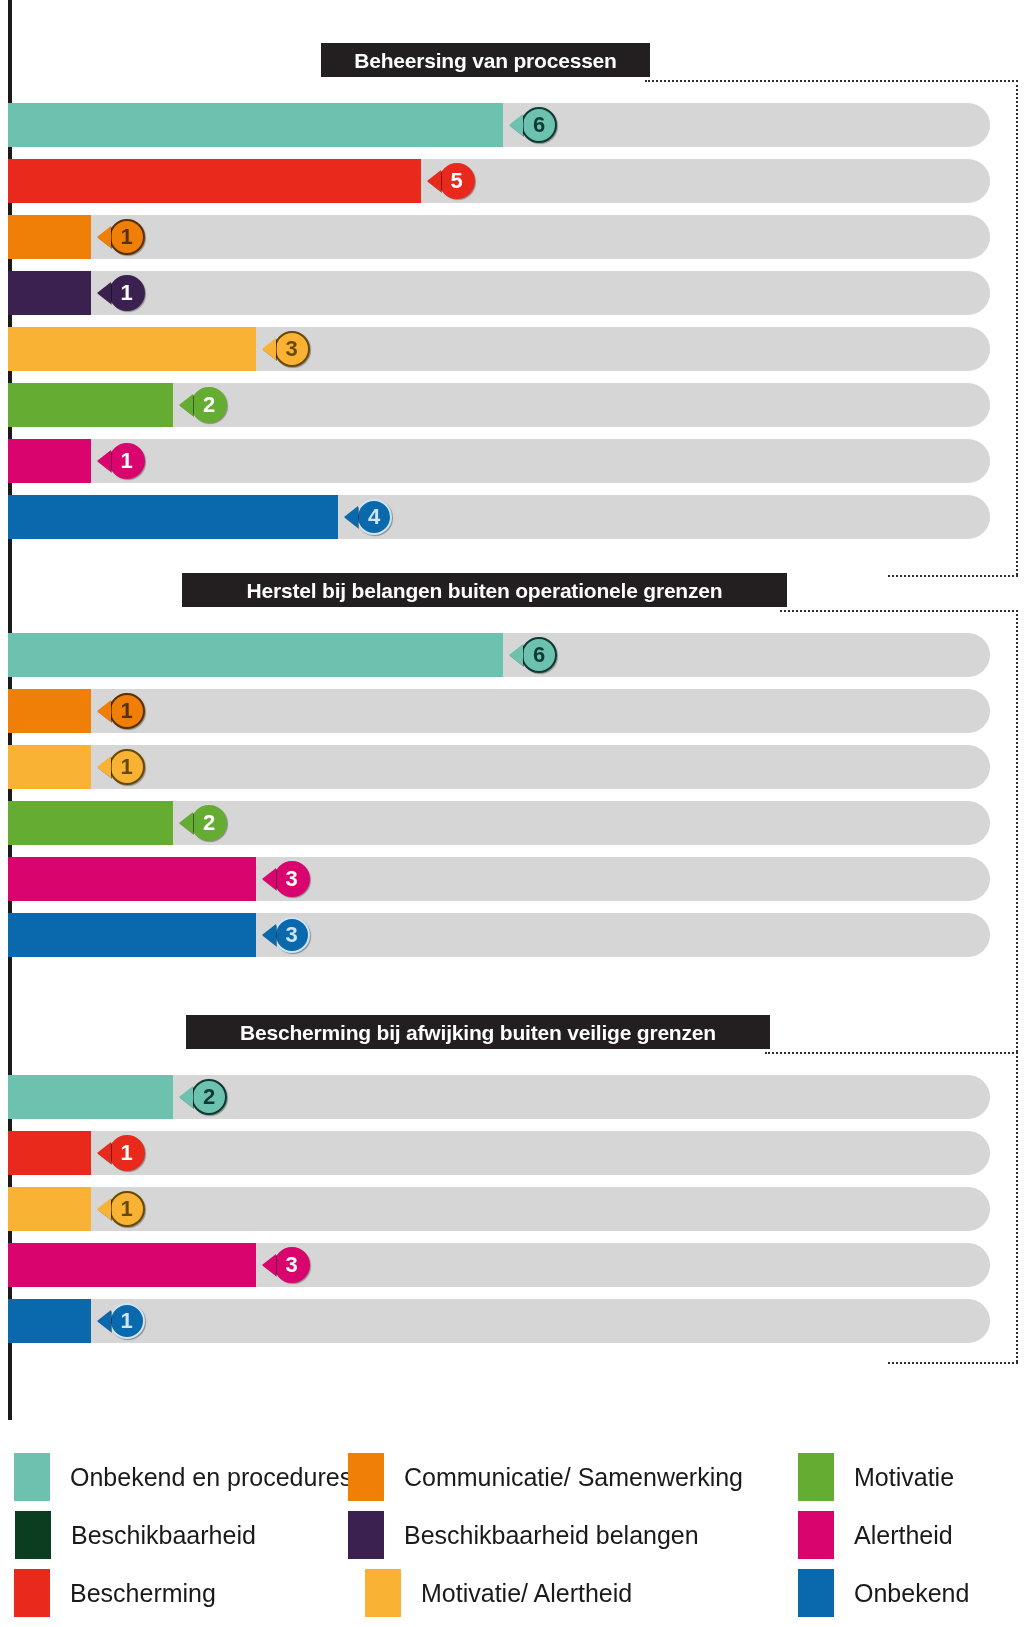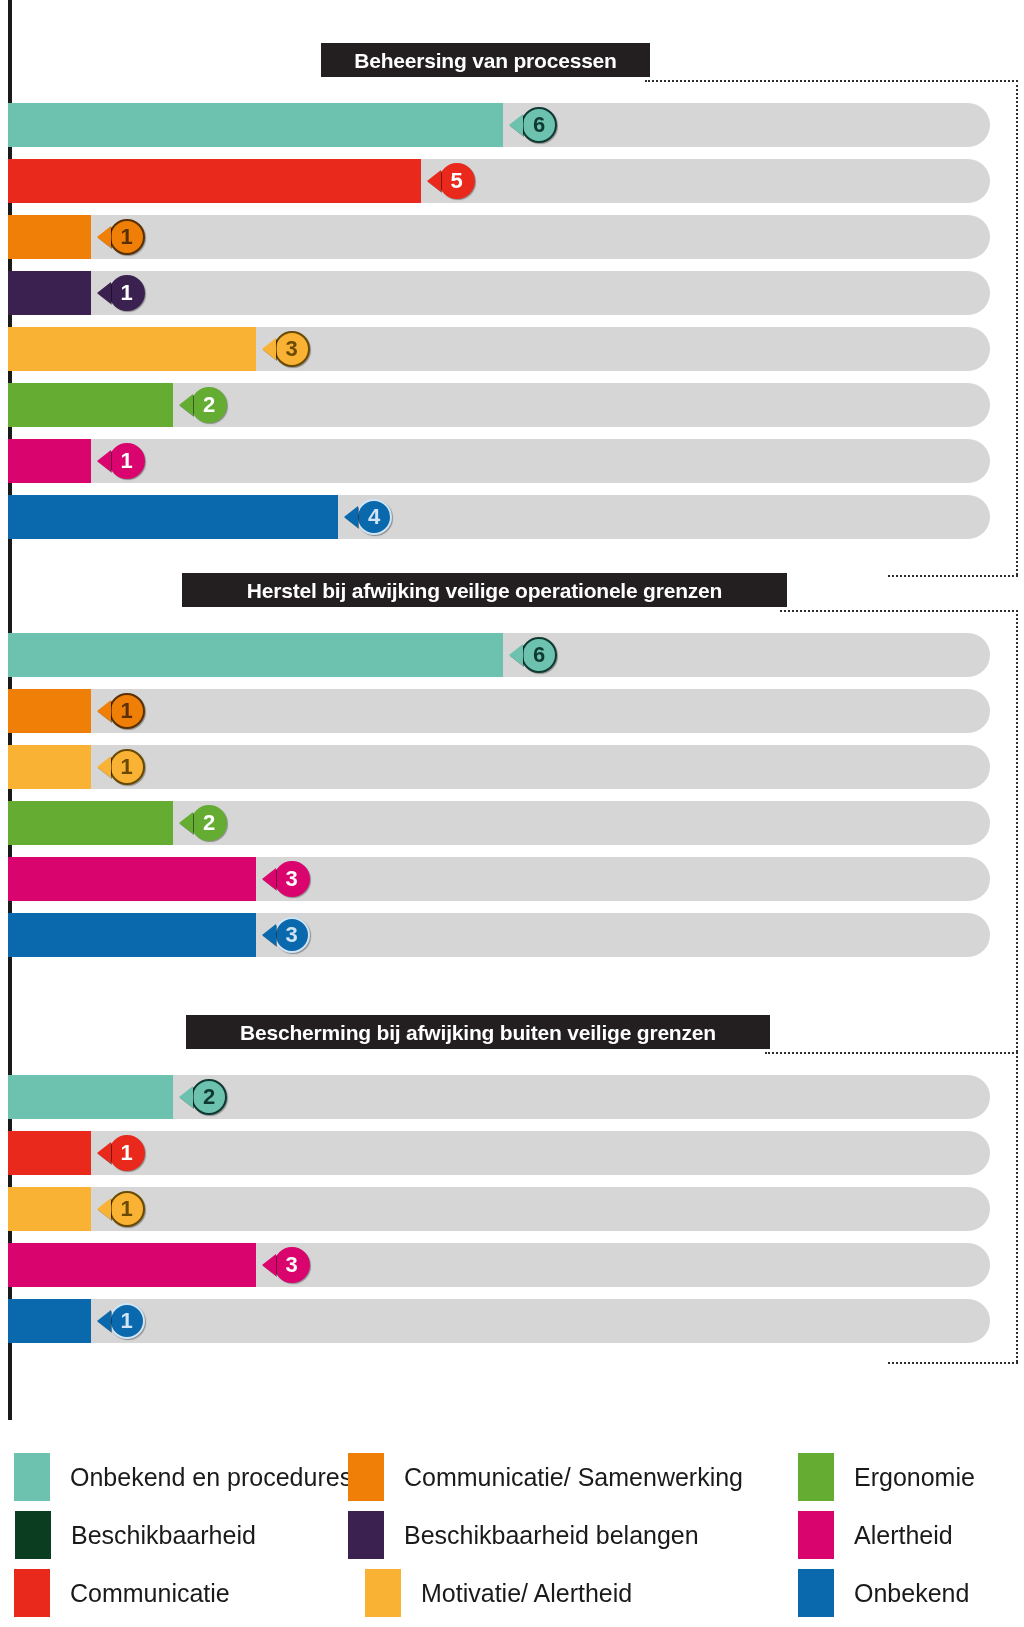--- a/index.html
+++ b/index.html
@@ -92,21 +92,21 @@
       </div>
       <div class="dotbox" style="left: 765px; top: 1052px; width: 253px; height: 310px;">
         <div class="dot-bottom" style="width: 130px;"></div>
       </div>
     </div>
   <div id="titles">
       <div class="title-plate" style="left: 321px; top: 43px; width: 329px;">
         <span>Beheersing van processen</span>
       </div>
       <div class="title-plate" style="left: 182px; top: 573px; width: 605px;">
-        <span>Herstel bij afwijking veilige operationele grenzen</span>
+        <span>Herstel bij belangen buiten operationele grenzen</span>
       </div>
       <div class="title-plate" style="left: 186px; top: 1015px; width: 584px;">
         <span>Bescherming bij afwijking buiten veilige grenzen</span>
       </div>
     </div>
   <div id="sections">
       <div class="row" style="top: 103px; width: 982px;">
         <div class="track"></div>
         <div class="fill" style="width: 495px; background: rgb(108, 194, 175);"></div>
         <div class="bubble-wrap" style="left: 501px;">
@@ -263,37 +263,37 @@
       <div class="legend-item" style="padding-left: 14px;">
         <div class="swatch" style="background: rgb(108, 194, 175);"></div>
         <div class="legend-label">Onbekend en procedures</div>
       </div>
       <div class="legend-item" style="padding-left: 0px;">
         <div class="swatch" style="background: rgb(239, 127, 6);"></div>
         <div class="legend-label">Communicatie/ Samenwerking</div>
       </div>
       <div class="legend-item" style="padding-left: 0px;">
         <div class="swatch" style="background: rgb(101, 172, 51);"></div>
-        <div class="legend-label">Ergonomie</div>
+        <div class="legend-label">Motivatie</div>
       </div>
       <div class="legend-item" style="padding-left: 15px;">
         <div class="swatch" style="background: rgb(11, 61, 32);"></div>
         <div class="legend-label">Beschikbaarheid</div>
       </div>
       <div class="legend-item" style="padding-left: 0px;">
         <div class="swatch" style="background: rgb(59, 33, 80);"></div>
         <div class="legend-label">Beschikbaarheid belangen</div>
       </div>
       <div class="legend-item" style="padding-left: 0px;">
         <div class="swatch" style="background: rgb(217, 4, 110);"></div>
         <div class="legend-label">Alertheid</div>
       </div>
       <div class="legend-item" style="padding-left: 14px;">
         <div class="swatch" style="background: rgb(232, 41, 28);"></div>
-        <div class="legend-label">Communicatie</div>
+        <div class="legend-label">Bescherming</div>
       </div>
       <div class="legend-item" style="padding-left: 17px;">
         <div class="swatch" style="background: rgb(249, 178, 51);"></div>
         <div class="legend-label">Motivatie/ Alertheid</div>
       </div>
       <div class="legend-item" style="padding-left: 0px;">
         <div class="swatch" style="background: rgb(10, 104, 173);"></div>
         <div class="legend-label">Onbekend</div>
       </div>
     </div>

